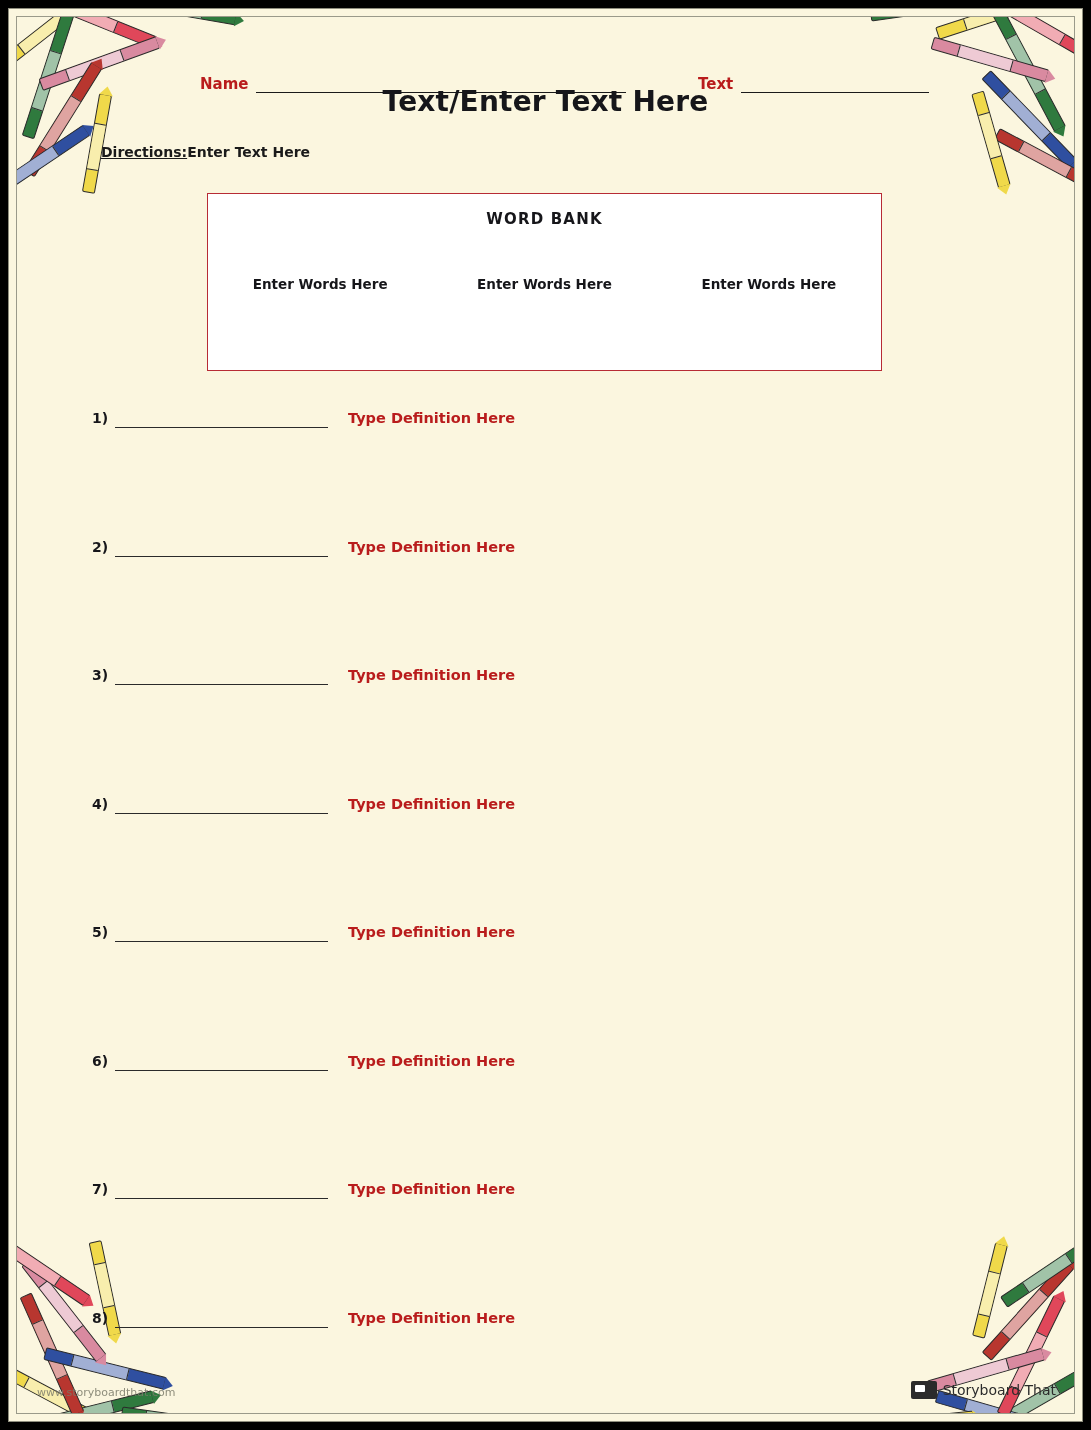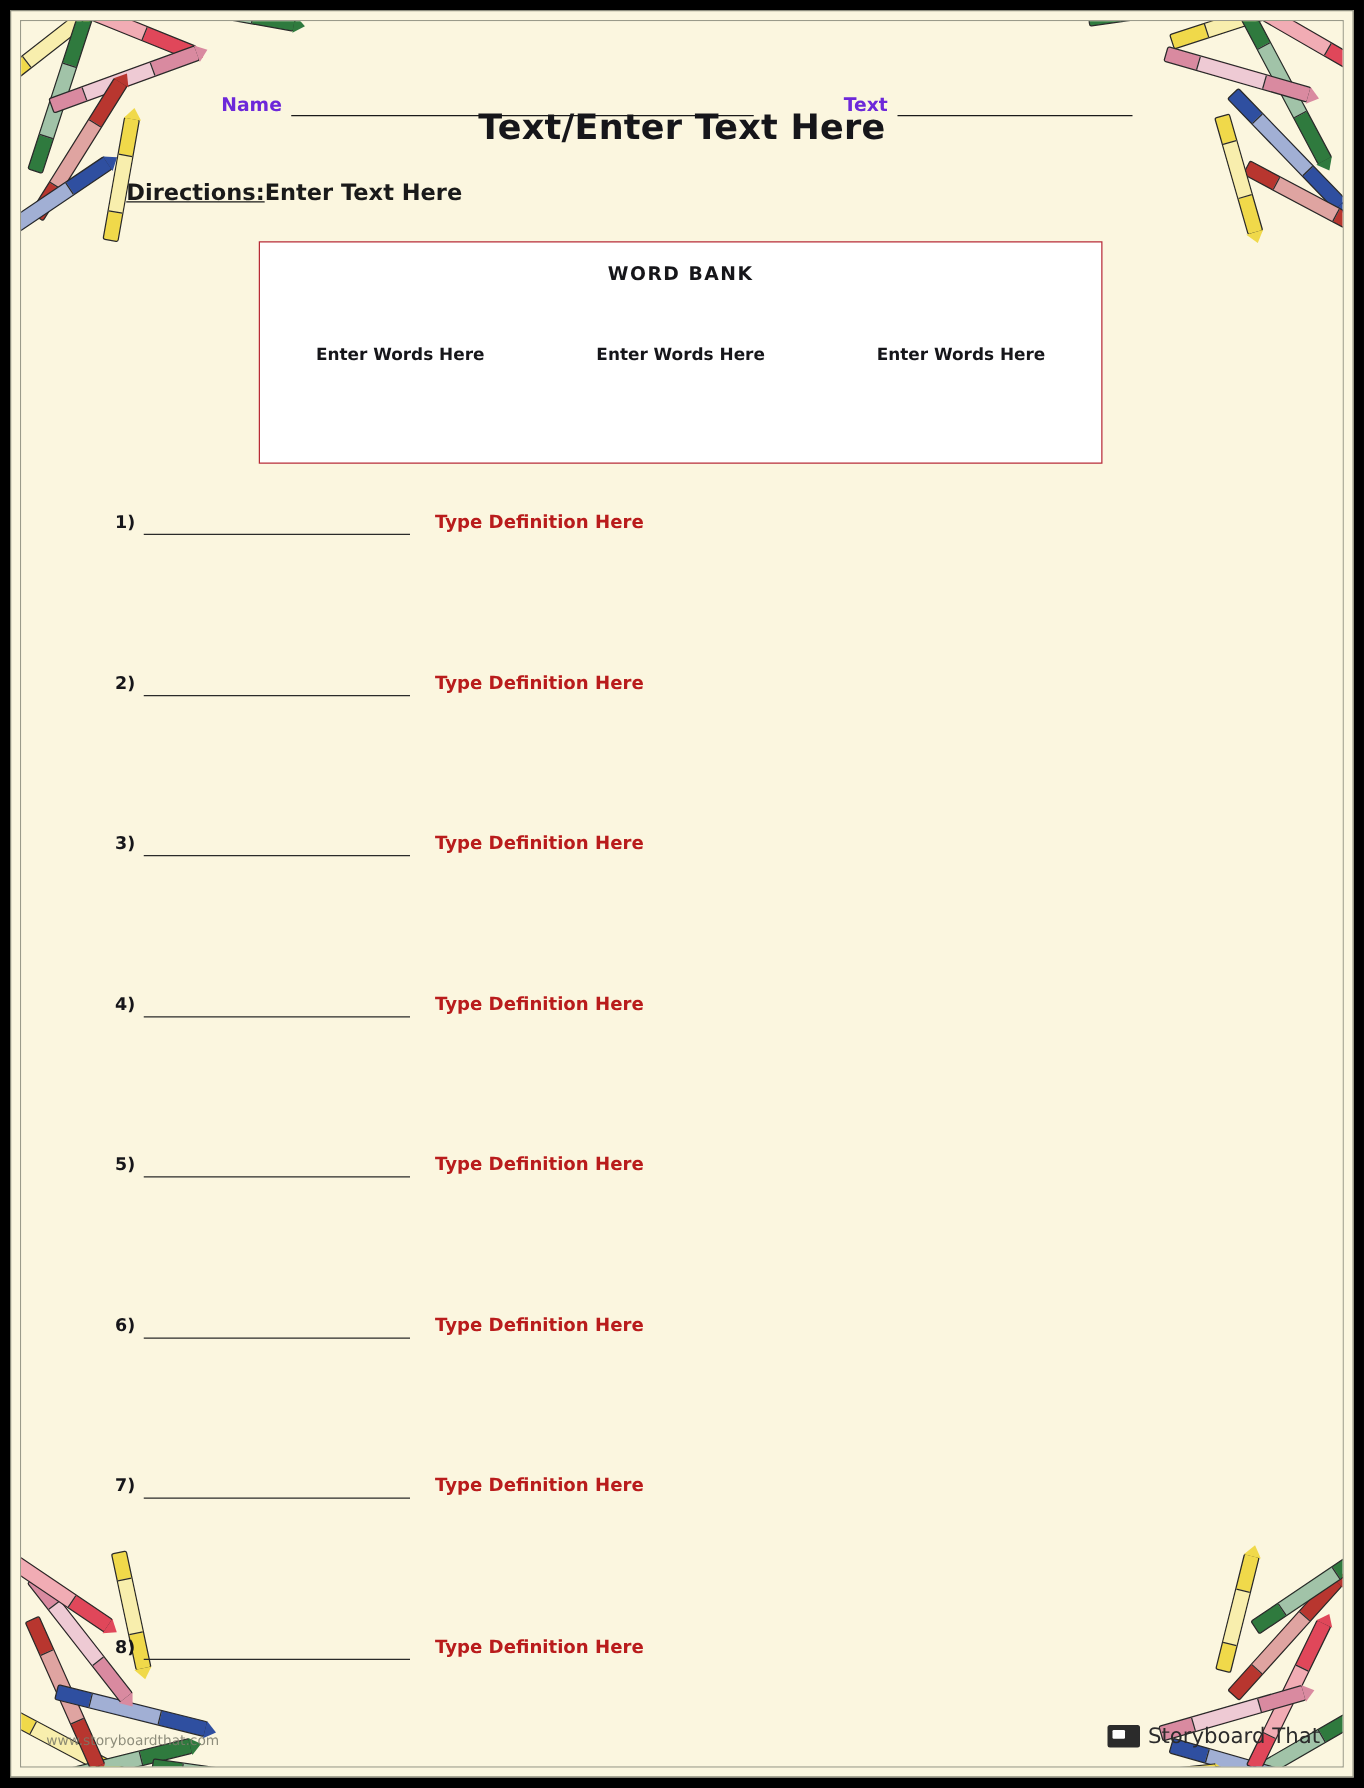--- a/index.html
+++ b/index.html
@@ -89,21 +89,22 @@
   .name-row {
     position: absolute;
     left: 0; right: 0;
     top: 28px;
     height: 30px;
   }
   .fieldlabel {
     font-family: "DejaVu Sans", sans-serif;
     font-weight: bold;
     font-size: 15px;
-    color: #6d28d9;
+    color: #b91c1c;
+    margin-left: 23px;
   }
   .name-group {
     position: absolute;
     left: 160px;
     top: 30px;
     display: flex;
     align-items: flex-end;
     gap: 8px;
   }
   .date-group {
@@ -130,21 +131,21 @@
     font-weight: bold;
     font-size: 28px;
     color: #16161a;
     letter-spacing: 0.2px;
   }
 
   .directions {
     position: absolute;
     left: 84px;
     top: 127px;
-    font-size: 18px;
+    font-size: 14px;
     color: #1a1a1a;
     font-weight: bold;
   }
   .directions .dir-label {
     text-decoration: underline;
     font-weight: bold;
   }
   .directions .dir-text {
     font-weight: bold;
   }
@@ -246,21 +247,21 @@
   }
   .brand-mark::after {
     content: "";
     position: absolute;
     left: 4px; top: 4px;
     width: 10px; height: 7px;
     background: #ffffff;
     border-radius: 1px;
   }
   .brand-text {
-    font-size: 17px;
+    font-size: 14px;
     color: #2b2b2b;
     font-weight: normal;
   }
 </style>
 </head>
 <body>
 
 <div class="page-outer">
   <div class="page-border-1"></div>
   <div class="page-border-2"></div>

